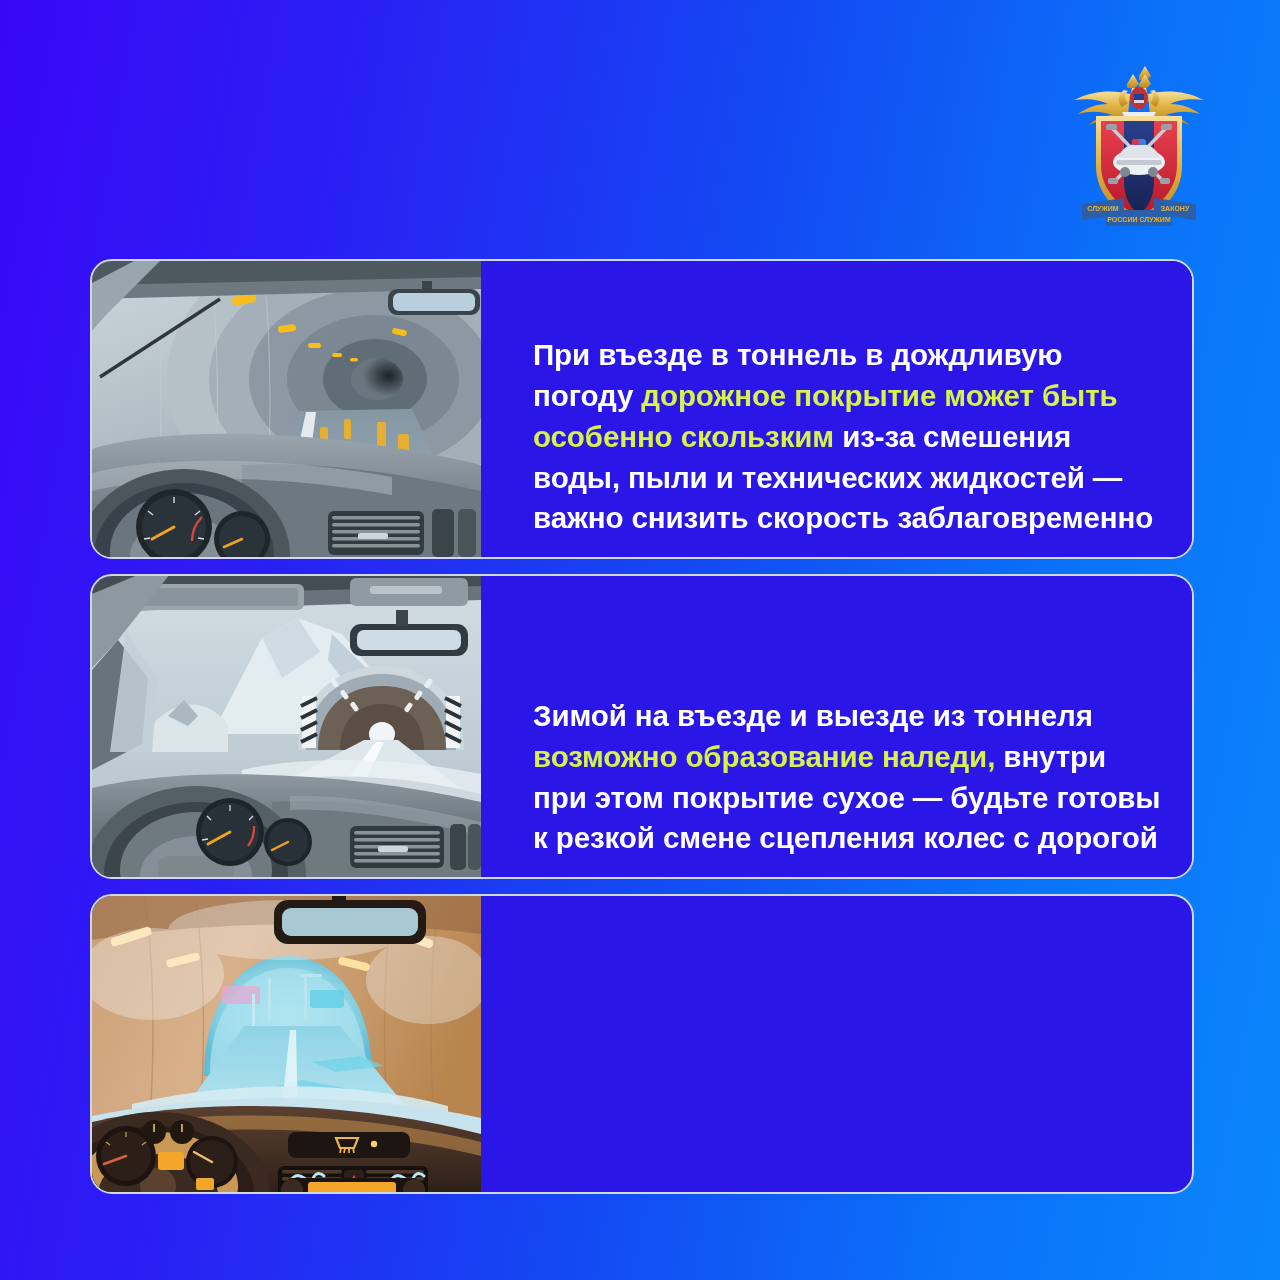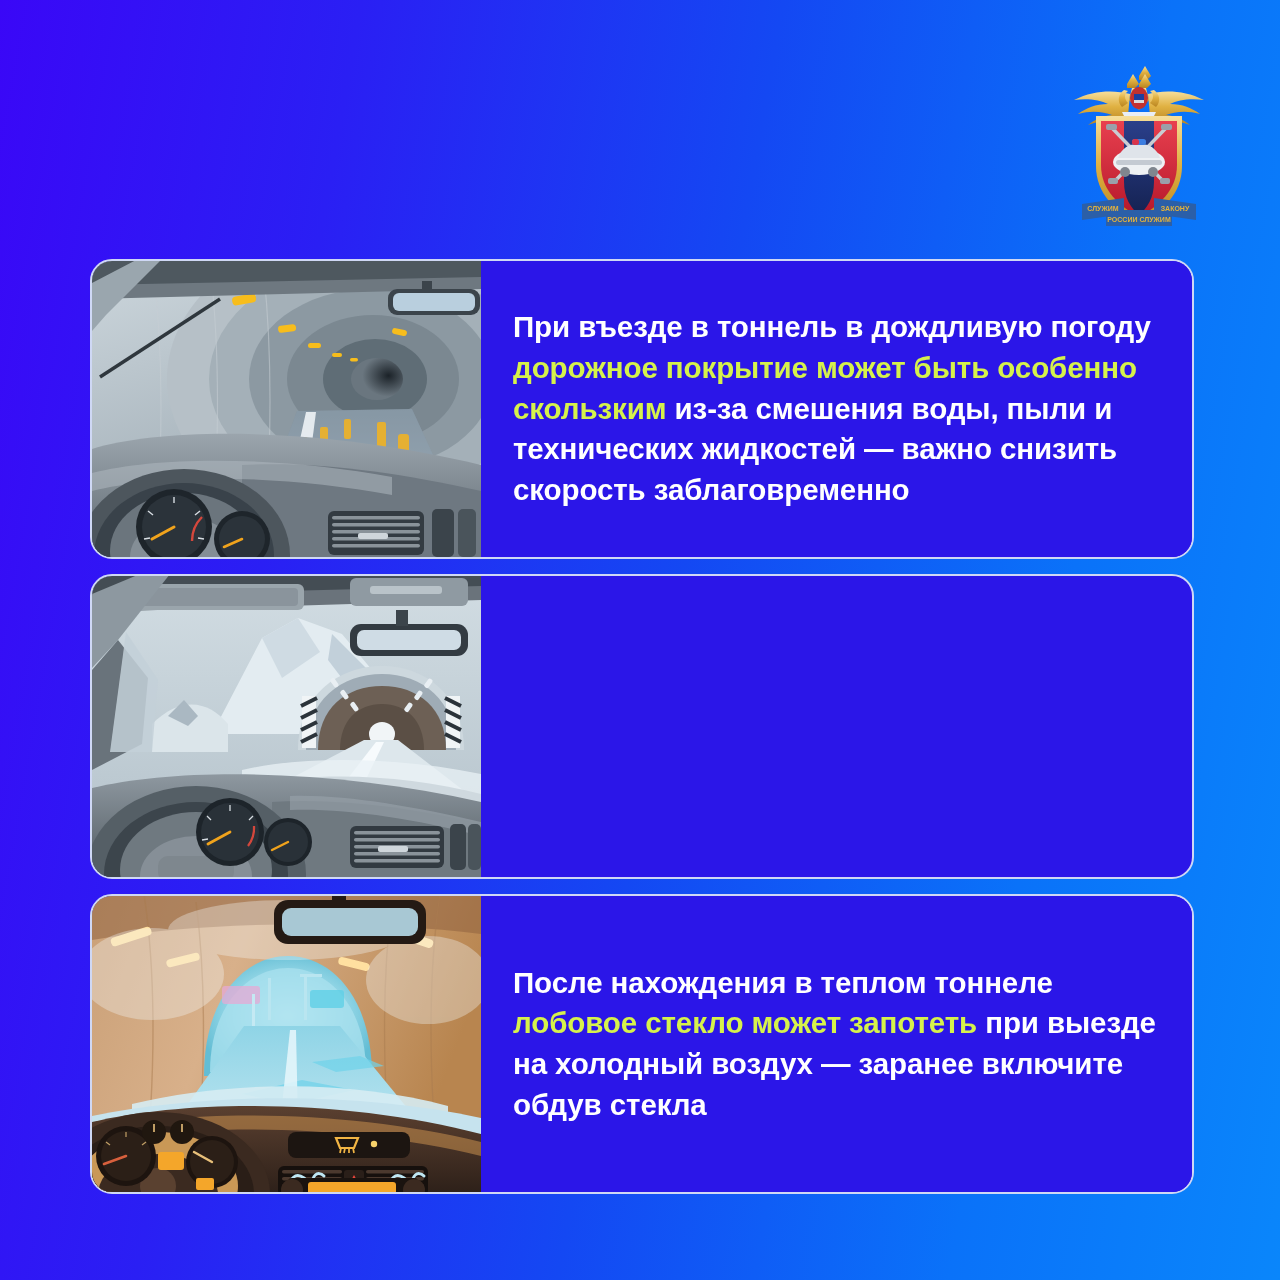--- a/index.html
+++ b/index.html
@@ -50,22 +50,23 @@
   .card-illustration {
     width:389px; flex:0 0 389px;
     position:relative; overflow:hidden;
     background:#8e9aa4;
   }
   .card-illustration svg { display:block; width:100%; height:100%; }
 
   .card-text {
     flex:1 1 auto;
     background:#2b16e8;
-    display:flex; align-items:center;
+    display:flex; align-items:flex-end;
     padding:18px 26px 18px 32px;
+    margin-left:20px;
   }
   .card-text p {
     color:#ffffff;
     font-size:29.5px;
     font-weight:bold;
     line-height:1.38;
     letter-spacing:-0.1px;
   }
   .hl { color:#d6f24b; }
 
@@ -406,20 +407,25 @@
             <rect x="262" y="278" width="86" height="3.6" rx="1.8"></rect>
             <rect x="262" y="285" width="86" height="3.6" rx="1.8"></rect>
           </g>
           <rect x="286" y="272" width="30" height="6" rx="2" fill="#cfd6db"></rect>
           <rect x="358" y="250" width="16" height="46" rx="5" fill="#3b444b"></rect>
           <rect x="376" y="250" width="13" height="46" rx="5" fill="#4a545b"></rect>
         </g>
       </svg>
     </div>
 
+    <div class="card-text">
+      <p>
+        <span>Зимой на въезде и выезде из тоннеля </span><span class="hl">возможно образование наледи,</span><span> внутри при этом покрытие сухое — будьте готовы к резкой смене сцепления колес с дорогой</span>
+      </p>
+    </div>
   </div>
 
   <div class="card c3">
     <div class="card-illustration">
       <svg viewBox="0 0 389 300" preserveAspectRatio="xMidYMid slice" xmlns="http://www.w3.org/2000/svg">
         <defs>
           <linearGradient id="f-wall" x1="0" y1="0" x2="1" y2="0.3">
             <stop offset="0%" stop-color="#caa077"></stop>
             <stop offset="40%" stop-color="#d8b08a"></stop>
             <stop offset="100%" stop-color="#b8854f"></stop>
@@ -561,20 +567,15 @@
 
         <g>
           <rect x="196" y="284" width="130" height="16" rx="4" fill="#1a130f"></rect>
           <rect x="216" y="288" width="88" height="16" rx="3" fill="#f4a62a"></rect>
           <circle cx="200" cy="296" r="11" fill="#3b2a20"></circle>
           <circle cx="322" cy="296" r="11" fill="#3b2a20"></circle>
         </g>
       </svg>
     </div>
 
-    <div class="card-text">
-      <p>
-        <span>После нахождения в теплом тоннеле </span><span class="hl">лобовое стекло может запотеть</span><span> при выезде на холодный воздух — заранее включите обдув стекла</span>
-      </p>
-    </div>
   </div>
 
 </div>
 
 </body></html>

